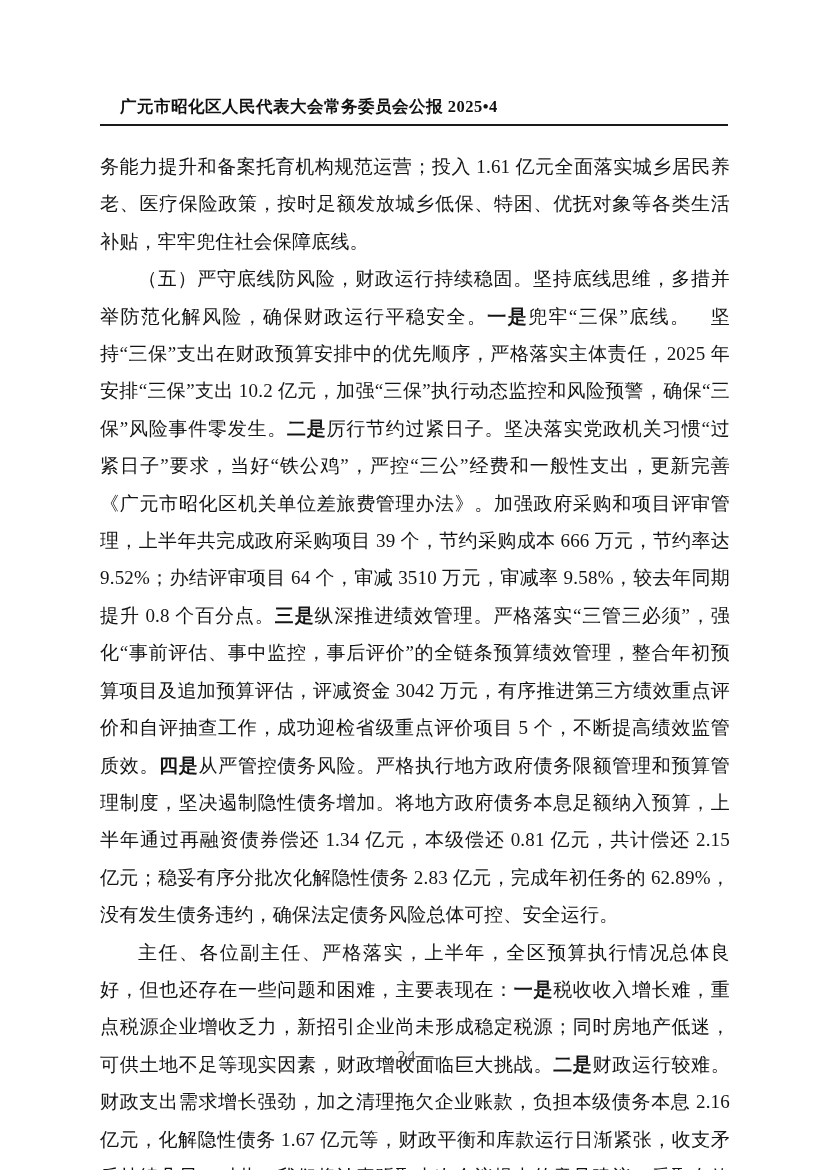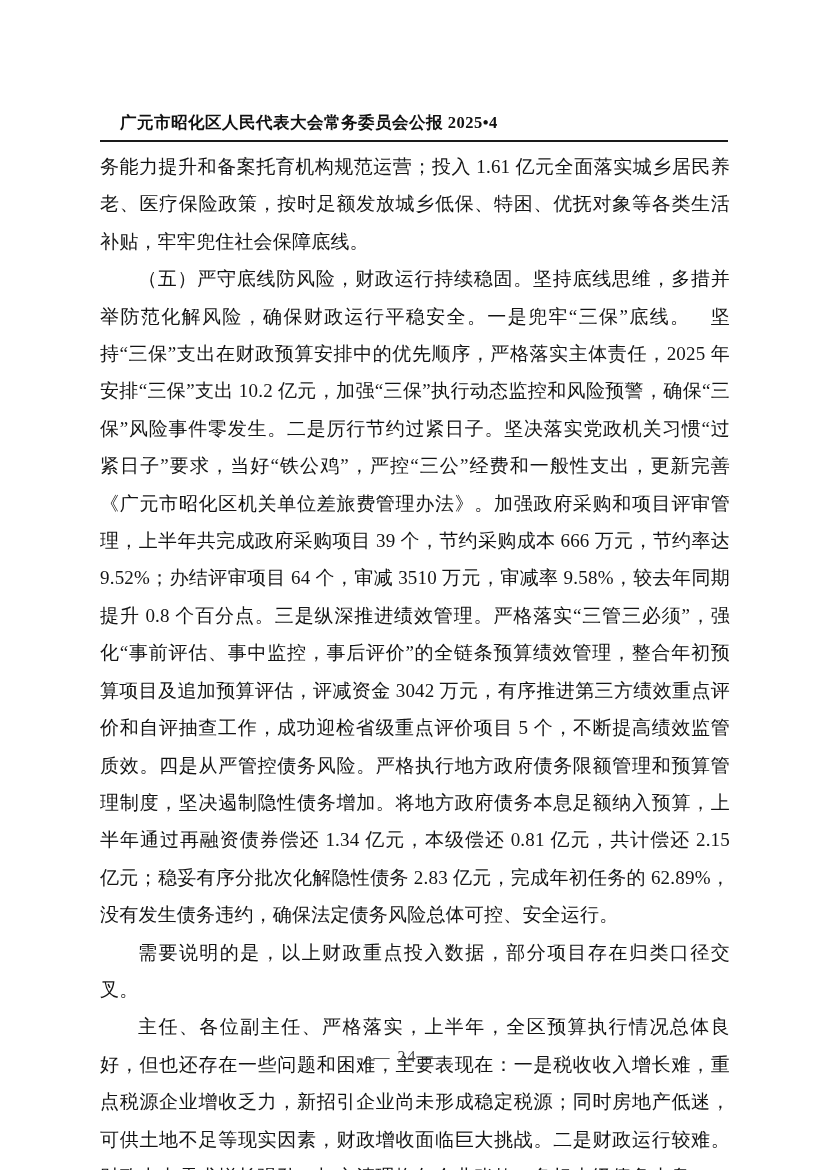--- a/index.html
+++ b/index.html
@@ -20,21 +20,20 @@
     left: 0; top: 0;
     width: 827px;
     height: 1170px;
     box-sizing: border-box;
   }
   .header {
     position: absolute;
     left: 100px;
     top: 96px;
     width: 628px;
-    margin-top: 16px;
   }
   .header-title {
     font-family: "Liberation Serif", "DejaVu Serif", serif;
     font-size: 16.5px;
     font-weight: bold;
     letter-spacing: 0.5px;
     color: #111;
     padding-left: 20px;
     padding-bottom: 6px;
     white-space: nowrap;
@@ -54,21 +53,21 @@
     font-size: 19px;
     line-height: 37.4px;
     text-align: justify;
     text-justify: inter-ideograph;
     letter-spacing: 0.2px;
   }
   p.indent {
     text-indent: 2em;
   }
   .b {
-    font-weight: normal;
+    font-weight: bold;
   }
   .footer {
     position: absolute;
     left: 0;
     top: 1048px;
     width: 827px;
     text-align: center;
   }
   .page-number {
     display: inline-block;
@@ -84,21 +83,20 @@
 <div class="page">
 
   <div class="header">
     <div class="header-title">广元市昭化区人民代表大会常务委员会公报 2025•4</div>
     <div class="header-rule"></div>
   </div>
 
   <div class="content" id="body-container">
       <p class="para"><span>务能力提升和备案托育机构规范运营；投入 1.61 亿元全面落实城乡居民养老、医疗保险政策，按时足额发放城乡低保、特困、优抚对象等各类生活补贴，牢牢兜住社会保障底线。</span></p>
       <p class="para indent"><span>（五）严守底线防风险，财政运行持续稳固。坚持底线思维，多措并举防范化解风险，确保财政运行平稳安全。</span><span class="b">一是</span><span>兜牢“三保”底线。　坚持“三保”支出在财政预算安排中的优先顺序，严格落实主体责任，2025 年安排“三保”支出 10.2 亿元，加强“三保”执行动态监控和风险预警，确保“三保”风险事件零发生。</span><span class="b">二是</span><span>厉行节约过紧日子。坚决落实党政机关习惯“过紧日子”要求，当好“铁公鸡”，严控“三公”经费和一般性支出，更新完善《广元市昭化区机关单位差旅费管理办法》。加强政府采购和项目评审管理，上半年共完成政府采购项目 39 个，节约采购成本 666 万元，节约率达 9.52%；办结评审项目 64 个，审减 3510 万元，审减率 9.58%，较去年同期提升 0.8 个百分点。</span><span class="b">三是</span><span>纵深推进绩效管理。严格落实“三管三必须”，强化“事前评估、事中监控，事后评价”的全链条预算绩效管理，整合年初预算项目及追加预算评估，评减资金 3042 万元，有序推进第三方绩效重点评价和自评抽查工作，成功迎检省级重点评价项目 5 个，不断提高绩效监管质效。</span><span class="b">四是</span><span>从严管控债务风险。严格执行地方政府债务限额管理和预算管理制度，坚决遏制隐性债务增加。将地方政府债务本息足额纳入预算，上半年通过再融资债券偿还 1.34 亿元，本级偿还 0.81 亿元，共计偿还 2.15 亿元；稳妥有序分批次化解隐性债务 2.83 亿元，完成年初任务的 62.89%，没有发生债务违约，确保法定债务风险总体可控、安全运行。</span></p>
-      <p class="para indent"><span>需要说明的是，以上财政重点投入数据，部分项目存在归类口径交叉。</span></p>
       <p class="para indent"><span>主任、各位副主任、严格落实，上半年，全区预算执行情况总体良好，但也还存在一些问题和困难，主要表现在：</span><span class="b">一是</span><span>税收收入增长难，重点税源企业增收乏力，新招引企业尚未形成稳定税源；同时房地产低迷，可供土地不足等现实因素，财政增收面临巨大挑战。</span><span class="b">二是</span><span>财政运行较难。财政支出需求增长强劲，加之清理拖欠企业账款，负担本级债务本息 2.16 亿元，化解隐性债务 1.67 亿元等，财政平衡和库款运行日渐紧张，收支矛盾持续凸显。对此，我们将认真听取本次会议提出的意见建议，采取有效措施逐步加以解决。</span></p>
     </div>
 
   <div class="footer">
     <span class="page-number">— 24 —</span>
   </div>
 
 </div>
 
 </body></html>

